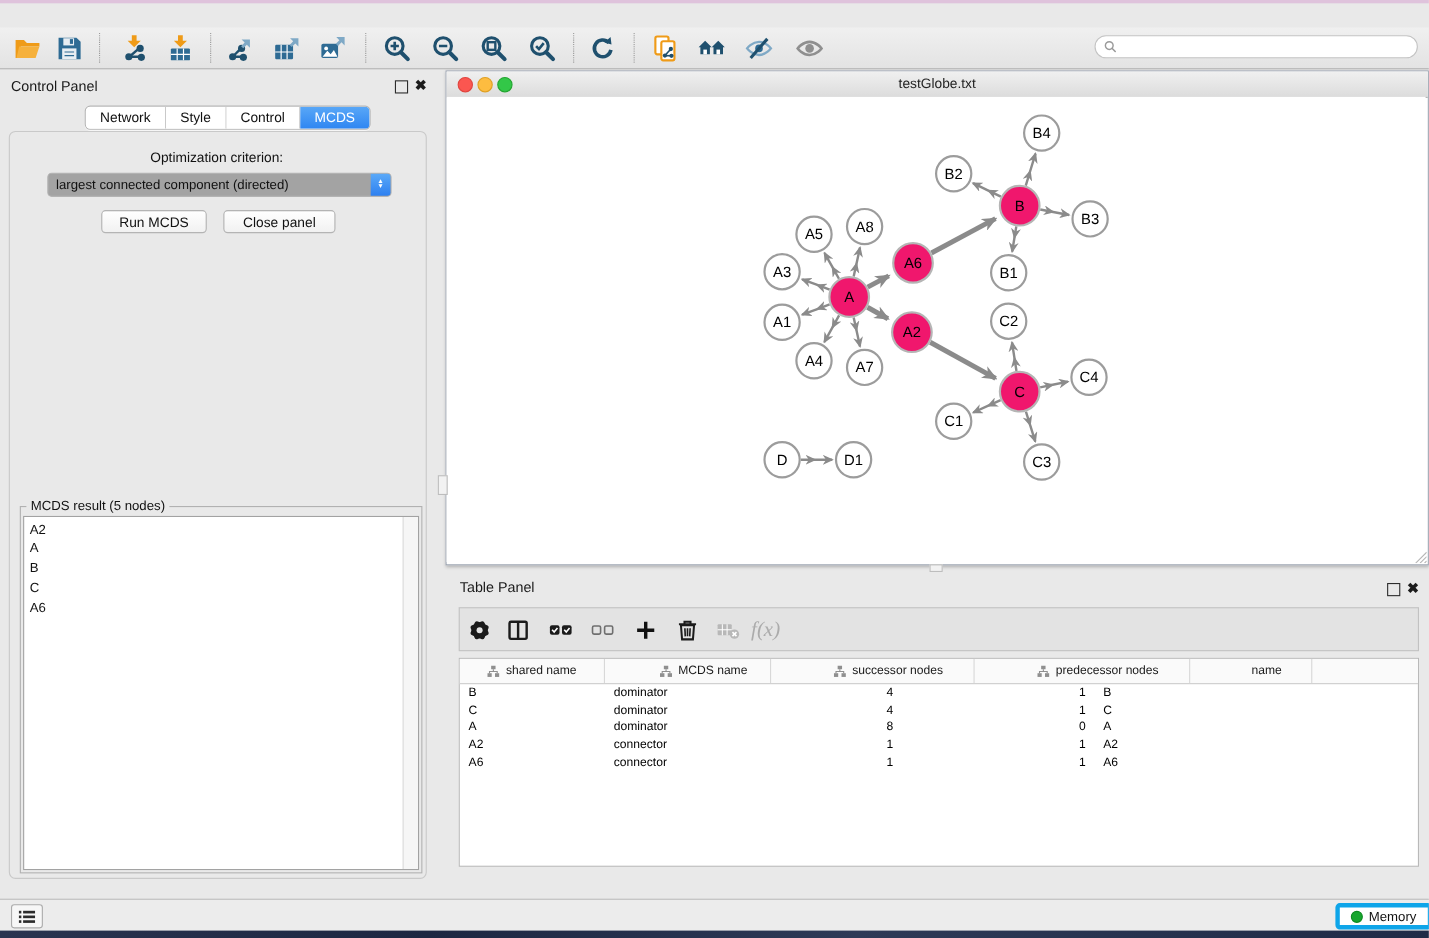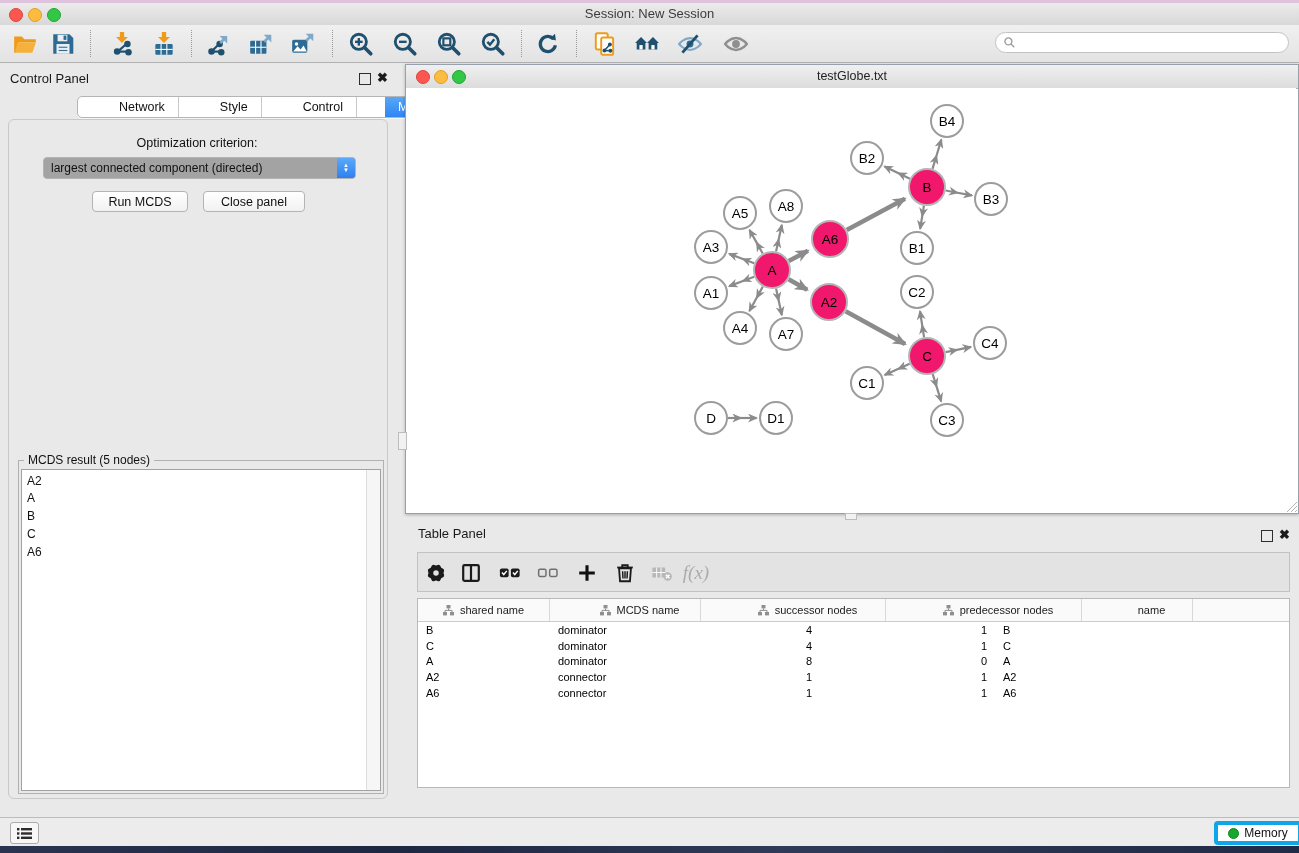--- a/index.html
+++ b/index.html
@@ -23,21 +23,21 @@
   .searchbox{position:absolute;left:995px;top:7px;width:294px;height:21px;background:#fff;
     border:1px solid #c3c3c3;border-radius:11px;display:flex;align-items:center;padding-left:7px;box-sizing:border-box;}
   .searchbox input{border:none;outline:none;flex:1;font-size:12px;background:transparent;margin-left:4px;font-family:"Liberation Sans",sans-serif;}
 
   
   .cp-title{position:absolute;left:10px;top:71px;font-size:13px;color:#1a1a1a;}
   .panel-float{position:absolute;width:10px;height:10px;border:1.6px solid #2d2d2d;background:transparent;}
   .panel-close{position:absolute;font-size:13px;font-weight:bold;color:#1b1b1b;line-height:12px;}
   .seg{display:inline-flex;border:1px solid #b5b5b5;border-radius:5px;background:#fff;overflow:hidden;
     box-shadow:0 1px 0 rgba(255,255,255,.6);}
-  .seg .seg-item{padding:3px 13px;font-size:12.5px;color:#111;border-right:1px solid #c9c9c9;background:#fff;cursor:default;margin-left:28px;}
+  .seg .seg-item{padding:3px 13px;font-size:12.5px;color:#111;border-right:1px solid #c9c9c9;background:#fff;cursor:default;}
   .seg .seg-item:last-child{border-right:none;}
   .seg .seg-item.sel{background:linear-gradient(#59a7f7,#2f86f2);color:#fff;}
   .cp-tabs{position:absolute;left:77px;top:96px;}
   .cp-inner{position:absolute;left:8px;top:119px;width:378px;height:678px;border:1px solid #c9c9c9;border-radius:6px;}
   .cp-label{position:absolute;left:8px;top:136px;width:378px;text-align:center;font-size:12.5px;color:#111;}
   .cp-select{position:absolute;left:43px;top:157px;width:313px;height:22px;background:#a3a3a3;border:1px solid #b3b3b3;
     border-radius:4px;box-sizing:border-box;display:flex;align-items:center;}
   .cp-select .val{flex:1;font-size:12px;padding-left:7px;color:#111;white-space:nowrap;overflow:hidden;}
   .cp-select .stepper{width:18px;height:20px;border-radius:0 3px 3px 0;background:linear-gradient(#5aa9f8,#2e80f0);
     display:flex;flex-direction:column;align-items:center;justify-content:center;color:#fff;font-size:6px;line-height:5px;}
@@ -84,26 +84,20 @@
   .bottom-strip{position:absolute;left:0;top:846px;width:100%;height:7px;
     background:linear-gradient(90deg,#2a3450,#1d2742 30%,#2e3a57 60%,#202b47);}
 </style>
 </head>
 <body>
 
 <div id="page">
 
   <div class="top-strip"></div>
 
-  <div class="titlebar">
-    <span class="tl red" style="left:9px"></span>
-    <span class="tl yel" style="left:28px"></span>
-    <span class="tl grn" style="left:47px"></span>
-    <div class="title">Session: New Session</div>
-  </div>
 
   <div class="toolbar" id="main-toolbar">
     <div class="searchbox">
       <svg width="13" height="13" viewBox="0 0 24 24">
         <circle cx="10" cy="10" r="6.5" fill="none" stroke="#9a9a9a" stroke-width="2.4"></circle>
         <line x1="15" y1="15" x2="20" y2="20" stroke="#9a9a9a" stroke-width="2.6" stroke-linecap="round"></line>
       </svg>
       <input type="text" placeholder="" style="">
     </div>
   <div class="tb-btn" style="left: 10px;">

